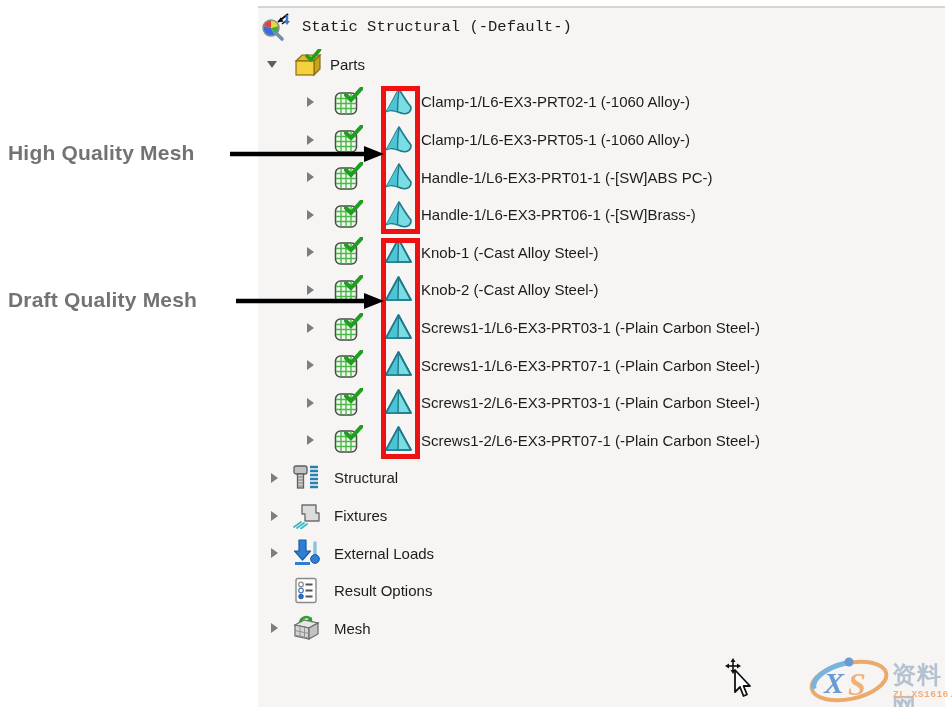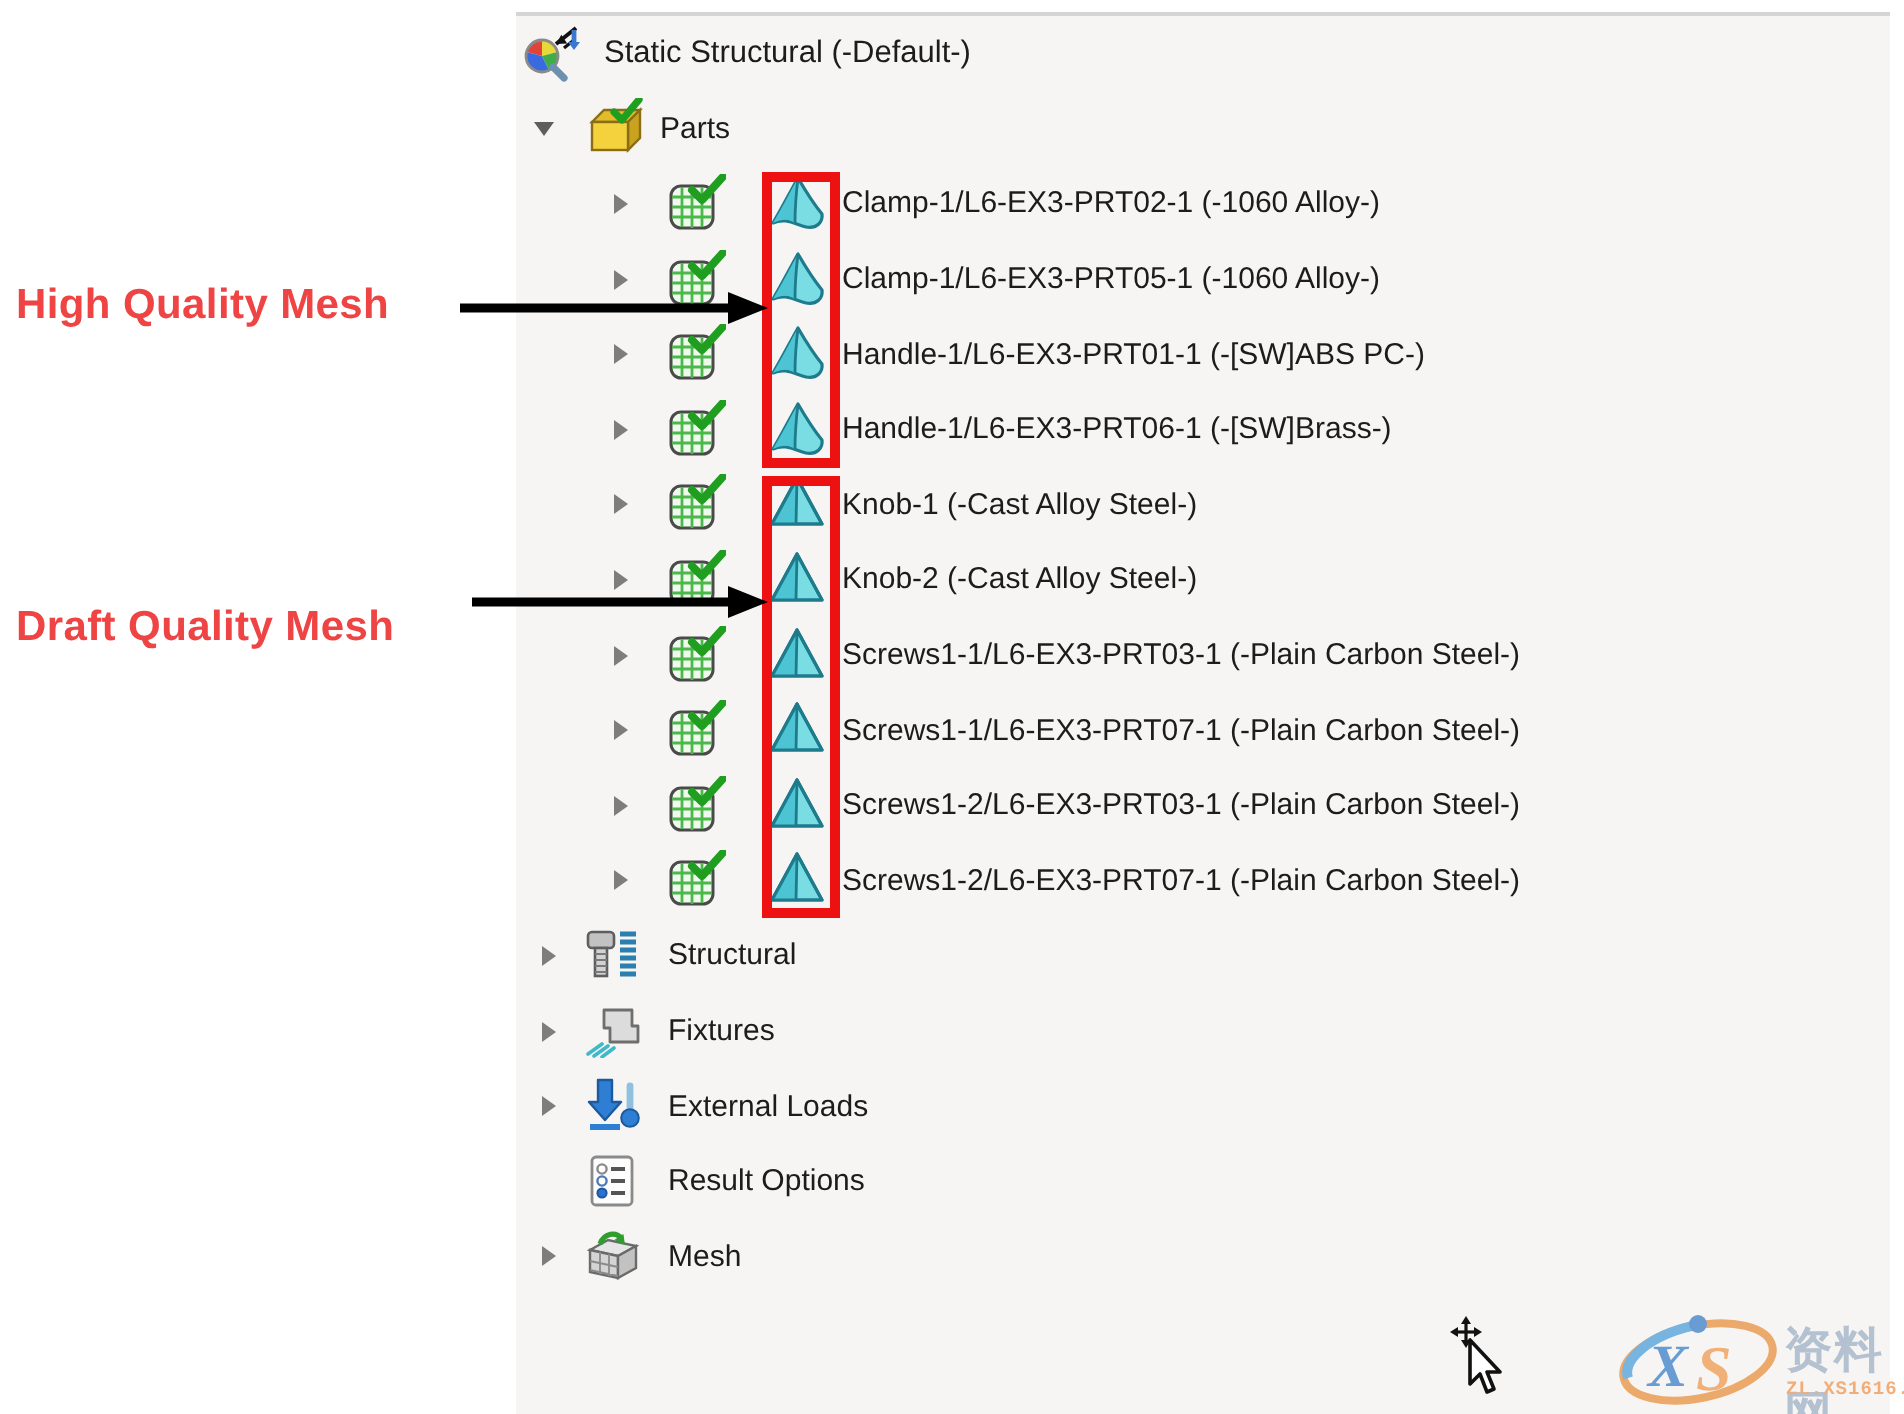--- a/index.html
+++ b/index.html
@@ -7,21 +7,21 @@
   #canvas { position:relative; width:952px; height:707px; background:#ffffff; }
 
   
   .tree-panel {
     position:absolute; left:258px; top:6px; width:687px; height:701px;
     background:#f6f5f4; border-top:2px solid #d6d5d4;
   }
   .row { display:flex; align-items:center; height:37.6px; white-space:nowrap; }
   .row-label { font-size:15px; color:#1c1c1c; }
   .study-row { padding-left:2px; }
-  .study-row .row-label { margin-left:12px; font-size:15.5px; }
+  .study-row .row-label { margin-left:12px; font-size:15.5px;font-family:Liberation Mono, monospace; }
   .parts-row { padding-left:8px; }
   .parts-row .icon { margin-left:14px; }
   .parts-row .row-label { margin-left:8px;text-align:center; }
   .part-row { padding-left:46px; }
   .part-row .cube { margin-left:18px; }
   .part-row .tetra { margin-left:20px; }
   .part-row .row-label { margin-left:7px;text-align:right; }
   .section-row { padding-left:10px; }
   .section-row .icon { margin-left:12px; }
   .section-row .row-label { margin-left:12px; }
@@ -34,23 +34,23 @@
 
   .icon { width:30px; height:30px; flex:none; }
   svg { display:block; }
 
   
   .hl-box { position:absolute; border:5px solid #ee1111; background:transparent; pointer-events:none; }
   #hl-high  { left:381px; top:86px;  width:39px; height:148px; }
   #hl-draft { left:381px; top:238px; width:39px; height:221px; }
 
   
-  .callout { position:absolute; font-size:21px; font-weight:bold; color:#ef4444; letter-spacing:0.2px; }
+  .callout { position:absolute; font-size:21px; font-weight:bold; color:#737373; letter-spacing:0.2px; }
   #callout-high  { left:8px;  top:141px; }
-  #callout-draft { left:8px;  top:302px;text-align:right; }
+  #callout-draft { left:8px;  top:288px;text-align:right; }
   .callout-arrow { position:absolute; }
   #arrow-high  { left:230px; top:143px; }
   #arrow-draft { left:236px; top:290px; }
 
   
   .watermark { position:absolute; right:4px; bottom:2px; width:142px; height:52px; opacity:0.75; }
   .wm-logo { position:absolute; left:0; top:2px; width:86px; height:48px; }
   .wm-name { position:absolute; left:86px; top:6px; font-size:24px; font-weight:bold; color:#9eb0c4; letter-spacing:1px; }
   .wm-url  { position:absolute; left:87px; top:36px; font-size:9.5px; font-weight:bold; color:#f0954e; font-family:"Liberation Mono", monospace; letter-spacing:0.5px; }
 

